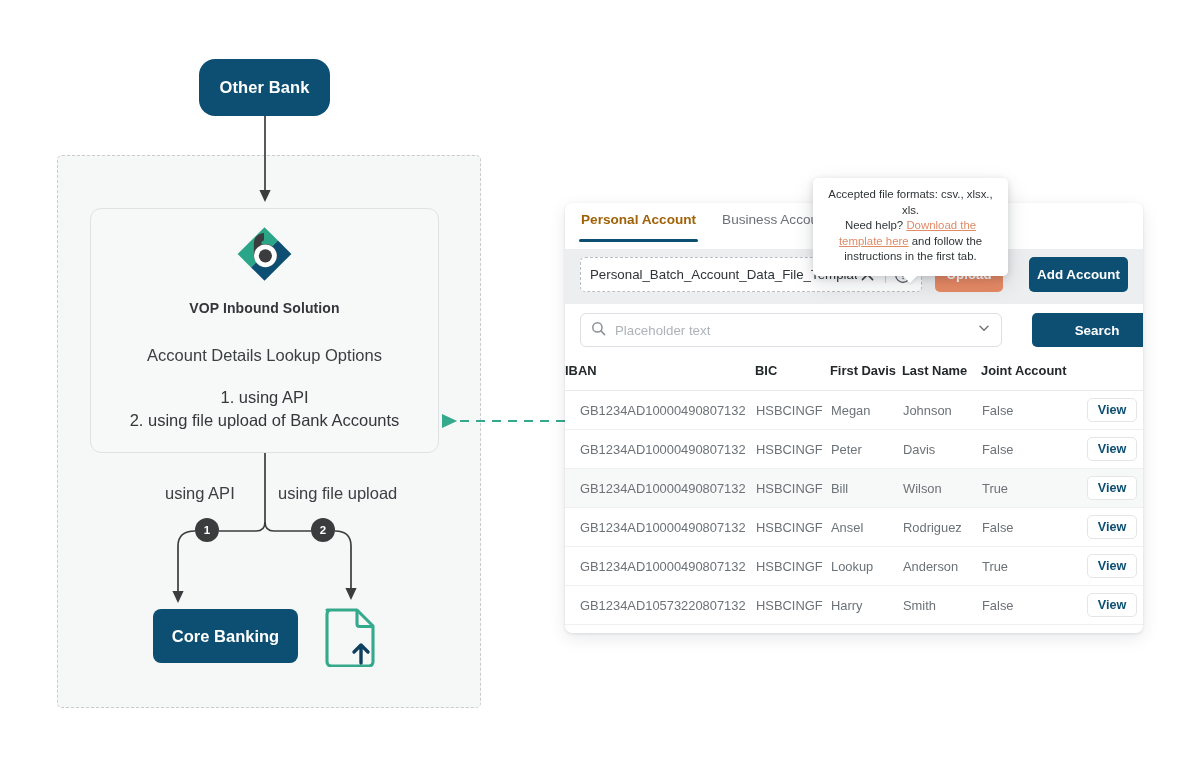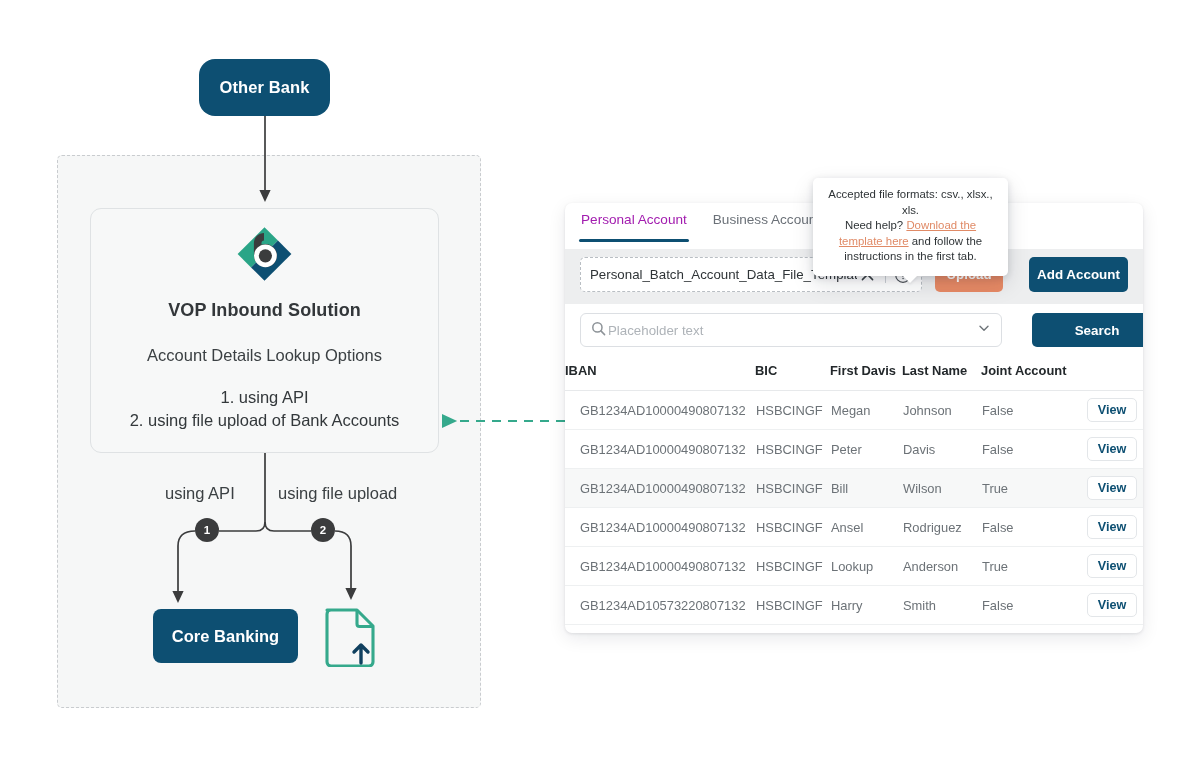--- a/index.html
+++ b/index.html
@@ -25,21 +25,21 @@
     border:1.6px dashed #c9cccf; border-radius:5px;
     background:#f6f7f7;
   }
   .vop-box {
     position:absolute; left:90px; top:208px; width:349px; height:245px;
     background:#f7f8f8; border:1.4px solid #dfe2e4; border-radius:11px;
   }
   .vop-logo { position:absolute; left:237px; top:225px; width:55px; height:58px; }
   .vop-title {
     position:absolute; left:90px; top:300px; width:349px;
-    text-align:center; font-size:18px; font-weight:700; color:#33373a;
+    text-align:center; font-size:14px; font-weight:700; color:#33373a;
     letter-spacing:.1px;
   }
   .vop-sub {
     position:absolute; left:90px; top:346px; width:349px;
     text-align:center; font-size:16.5px; font-weight:400; color:#3b4043;
   }
   .vop-opt1, .vop-opt2 {
     position:absolute; left:90px; width:349px; text-align:center;
     font-size:16.5px; font-weight:500; color:#33383b;
   }
@@ -78,21 +78,21 @@
     overflow:hidden;
   }
   .tabs {
     position:absolute; left:0; top:0; height:40px; width:100%;
     display:flex; align-items:flex-start; padding-left:14px; gap:22px;
   }
   .tab {
     position:relative; font-size:13.6px; padding:9px 2px 9px 2px;
     color:#6b7178; font-weight:400; cursor:pointer; white-space:nowrap;
   }
-  .tab.active { color:#a21caf; font-weight:400; }
+  .tab.active { color:#a16207; font-weight:700; }
   .tab.active::after {
     content:""; position:absolute; left:0; right:0; bottom:-6px;
     height:2.6px; background:#0d4f72; border-radius:2px;
   }
   .upload-band {
     position:absolute; left:0; top:46px; width:100%; height:55px;
     background:#edeeef;
   }
   .file-input {
     position:absolute; left:15px; top:54px; width:342px; height:35px;
@@ -117,21 +117,21 @@
     background:#0d4f72; color:#fff; border:none; border-radius:5px;
     font-size:13.4px; font-weight:700; font-family:inherit; cursor:pointer;
   }
 
   .search-row { position:absolute; left:15px; top:110px; width:548px; height:34px; }
   .search-box {
     position:absolute; left:0; top:0; width:422px; height:34px;
     border:1.3px solid #dcdfe3; border-radius:6px; background:#fff;
     display:flex; align-items:center; padding:0 10px;
   }
-  .search-ph { font-size:13.3px; color:#aeb3b8; margin-left:2px; flex:1; }
+  .search-ph { font-size:13.3px; color:#aeb3b8; margin-left:9px; flex:1; }
   .search-btn {
     position:absolute; left:452px; top:0; width:130px; height:34px;
     background:#0d4f72; color:#fff; border:none; border-radius:5px;
     font-size:13.4px; font-weight:600; font-family:inherit; cursor:pointer;
   }
 
   table.acct {
     position:absolute; left:0; top:160px; width:100%;
     border-collapse:collapse; table-layout:fixed;
   }

